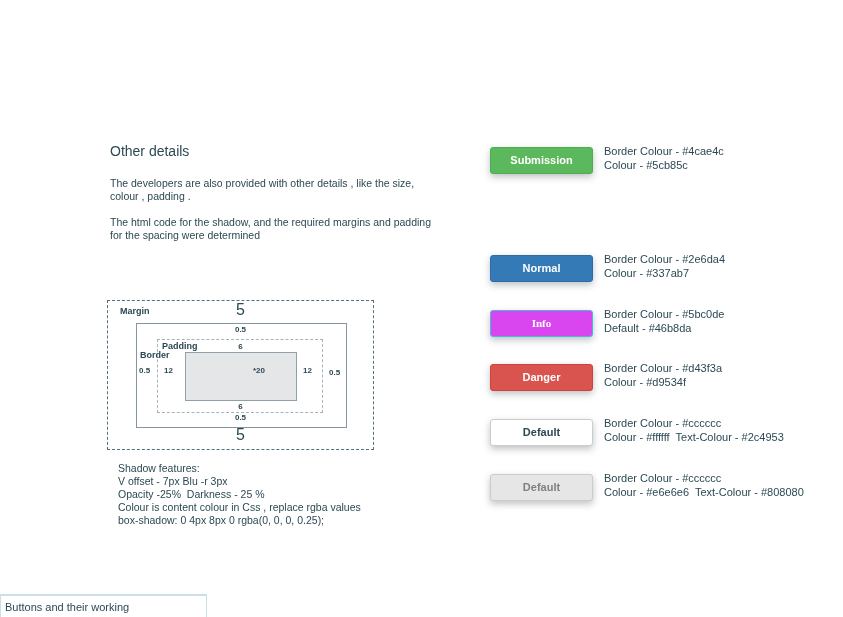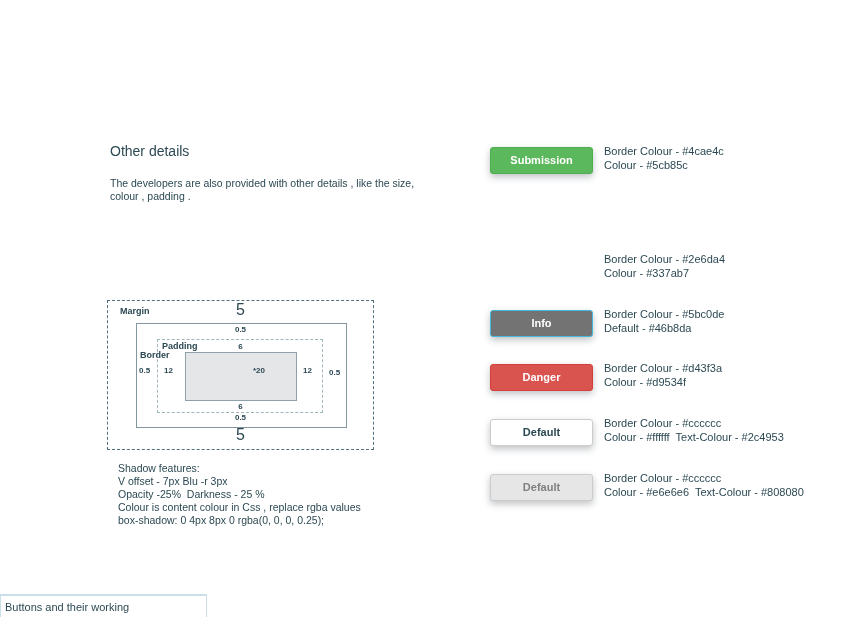--- a/index.html
+++ b/index.html
@@ -43,20 +43,21 @@
     font-size:11px;padding:5px 0 0 4px;cursor:pointer;
   }
 </style>
 </head>
 <body>
 
 <div class="canvas">
 
   <div class="heading">Other details</div>
   <div class="para para1">The developers are also provided with other details , like the size, colour , padding .</div>
+  <div class="para para2">The html code for the shadow, and the required margins and padding for the spacing were determined</div>
 
   <div class="diagram">
     <div class="margin-rect"></div>
     <div class="dlabel" style="left:13px;top:6px;">Margin</div>
     <div class="dbig" style="top:1px;">5</div>
 
     <div class="border-rect"></div>
     <div class="dlabel" style="left:33px;top:26px;margin-top:24px;">Border</div>
     <div class="dnum-c" style="top:25px;">0.5</div>
 
@@ -90,28 +91,29 @@
     <div class="btn-row" style="top:0px;">
       <button class="demo-btn" style="background: rgb(92, 184, 92); border-color: rgb(76, 174, 76); color: rgb(255, 255, 255);">Submission</button>
       <div class="desc">
         <div class="desc-line">Border Colour - #4cae4c</div>
         <div class="desc-line">Colour - #5cb85c</div>
       </div>
     </div>
 
 
     <div class="btn-row" style="top:108px;">
+      <button class="demo-btn" style="background: rgb(51, 122, 183); border-color: rgb(46, 109, 164); color: rgb(255, 255, 255);">Normal</button>
       <div class="desc">
         <div class="desc-line">Border Colour - #2e6da4</div>
         <div class="desc-line">Colour - #337ab7</div>
       </div>
     </div>
 
     <div class="btn-row" style="top:163px;">
-      <button class="demo-btn" style="background: #737373; border-color: rgb(70, 184, 218); color: rgb(255, 255, 255);">Info</button>
+      <button class="demo-btn" style="background: #d946ef; border-color: rgb(70, 184, 218); color: rgb(255, 255, 255); font-family: Liberation Serif, serif;">Info</button>
       <div class="desc">
         <div class="desc-line">Border Colour - #5bc0de</div>
         <div class="desc-line">Default - #46b8da</div>
       </div>
     </div>
 
     <div class="btn-row" style="top:217px;">
       <button class="demo-btn" style="background: rgb(217, 83, 79); border-color: rgb(212, 63, 58); color: rgb(255, 255, 255);">Danger</button>
       <div class="desc">
         <div class="desc-line">Border Colour - #d43f3a</div>

